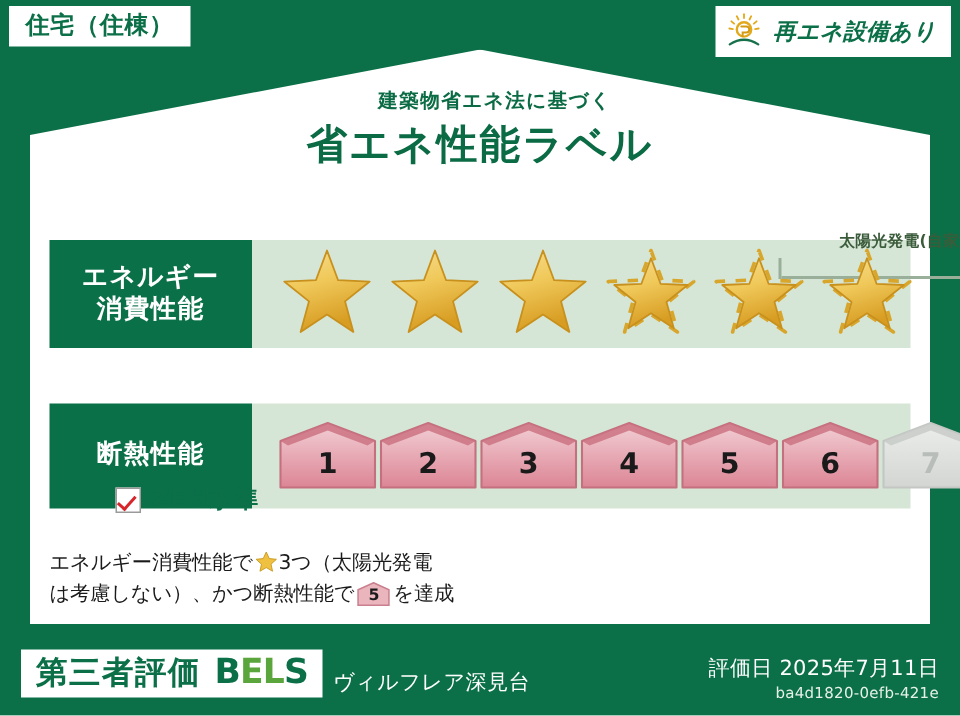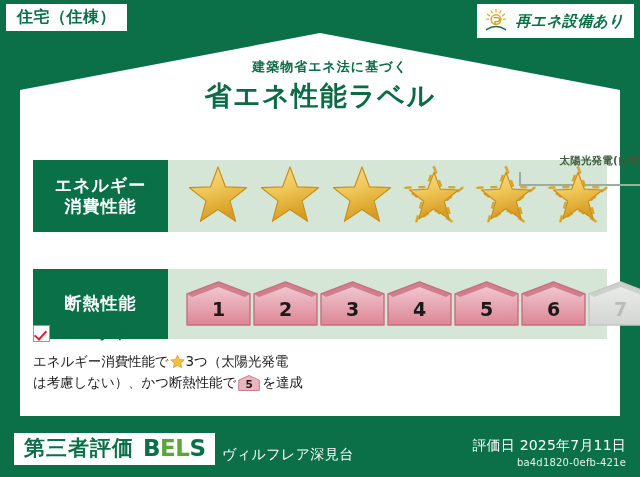--- a/index.html
+++ b/index.html
@@ -109,35 +109,35 @@
     position:relative;z-index:2;font-size:19px;font-weight:bold;
     color:#1a1a1a;line-height:1;padding-bottom:9px;
   }
   .hbadge.off span{color:#b9bdb9;}
 
   
   .info{position:absolute;top:322px;width:280px;}
   .info-left{left:33px;}
   .info-right{left:330px;}
 
-  .info-head{display:flex;align-items:center;gap:7px;height:22px;}
+  .info-head{display:flex;align-items:center;gap:7px;height:22px;padding-left:44px;}
   .chk{
     width:17px;height:17px;border:1.5px solid #9a9a9a;background:#fff;
     position:relative;flex:none;box-sizing:border-box;
   }
   .chk:after{
     content:"";position:absolute;left:3px;top:2px;
     width:5px;height:10px;border:solid #d6252b;border-width:0 2.6px 2.6px 0;
     transform:rotate(42deg);
   }
   .info-title{
     color:#0b7048;font-weight:bold;font-size:16.5px;letter-spacing:.3px;white-space:nowrap;
   }
   .info-body{
-    margin-top:7px;color:#1a1a1a;font-size:13.5px;line-height:1.55;
+    margin-top:21px;color:#1a1a1a;font-size:13.5px;line-height:1.55;
     letter-spacing:-.1px;
   }
   .inline-star{display:inline-block;vertical-align:-3px;margin:0 1px;}
   .inline-house{
     display:inline-block;vertical-align:-4px;width:22px;height:16px;
     position:relative;margin:0 2px;
   }
   .inline-house span{
     position:absolute;left:0;right:0;bottom:1px;text-align:center;
     font-size:10.5px;font-weight:bold;color:#1a1a1a;line-height:1;z-index:2;

